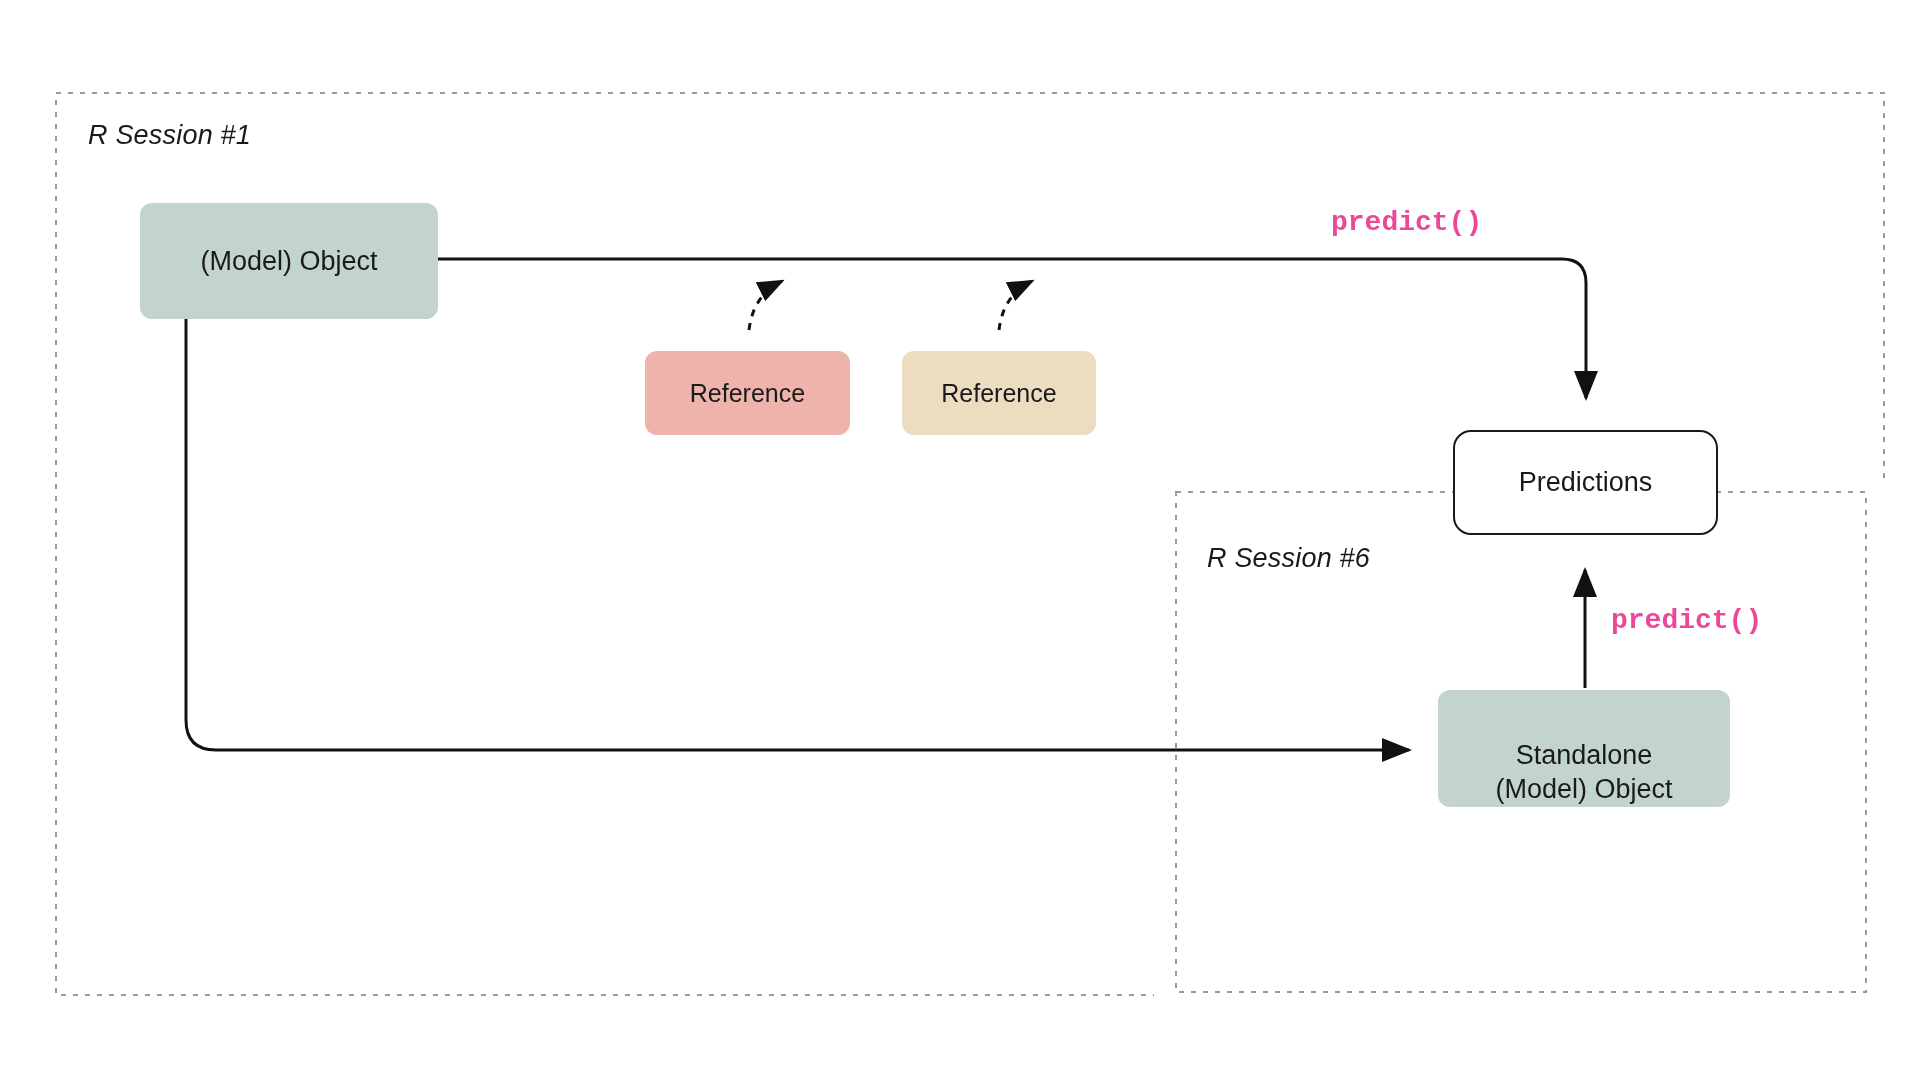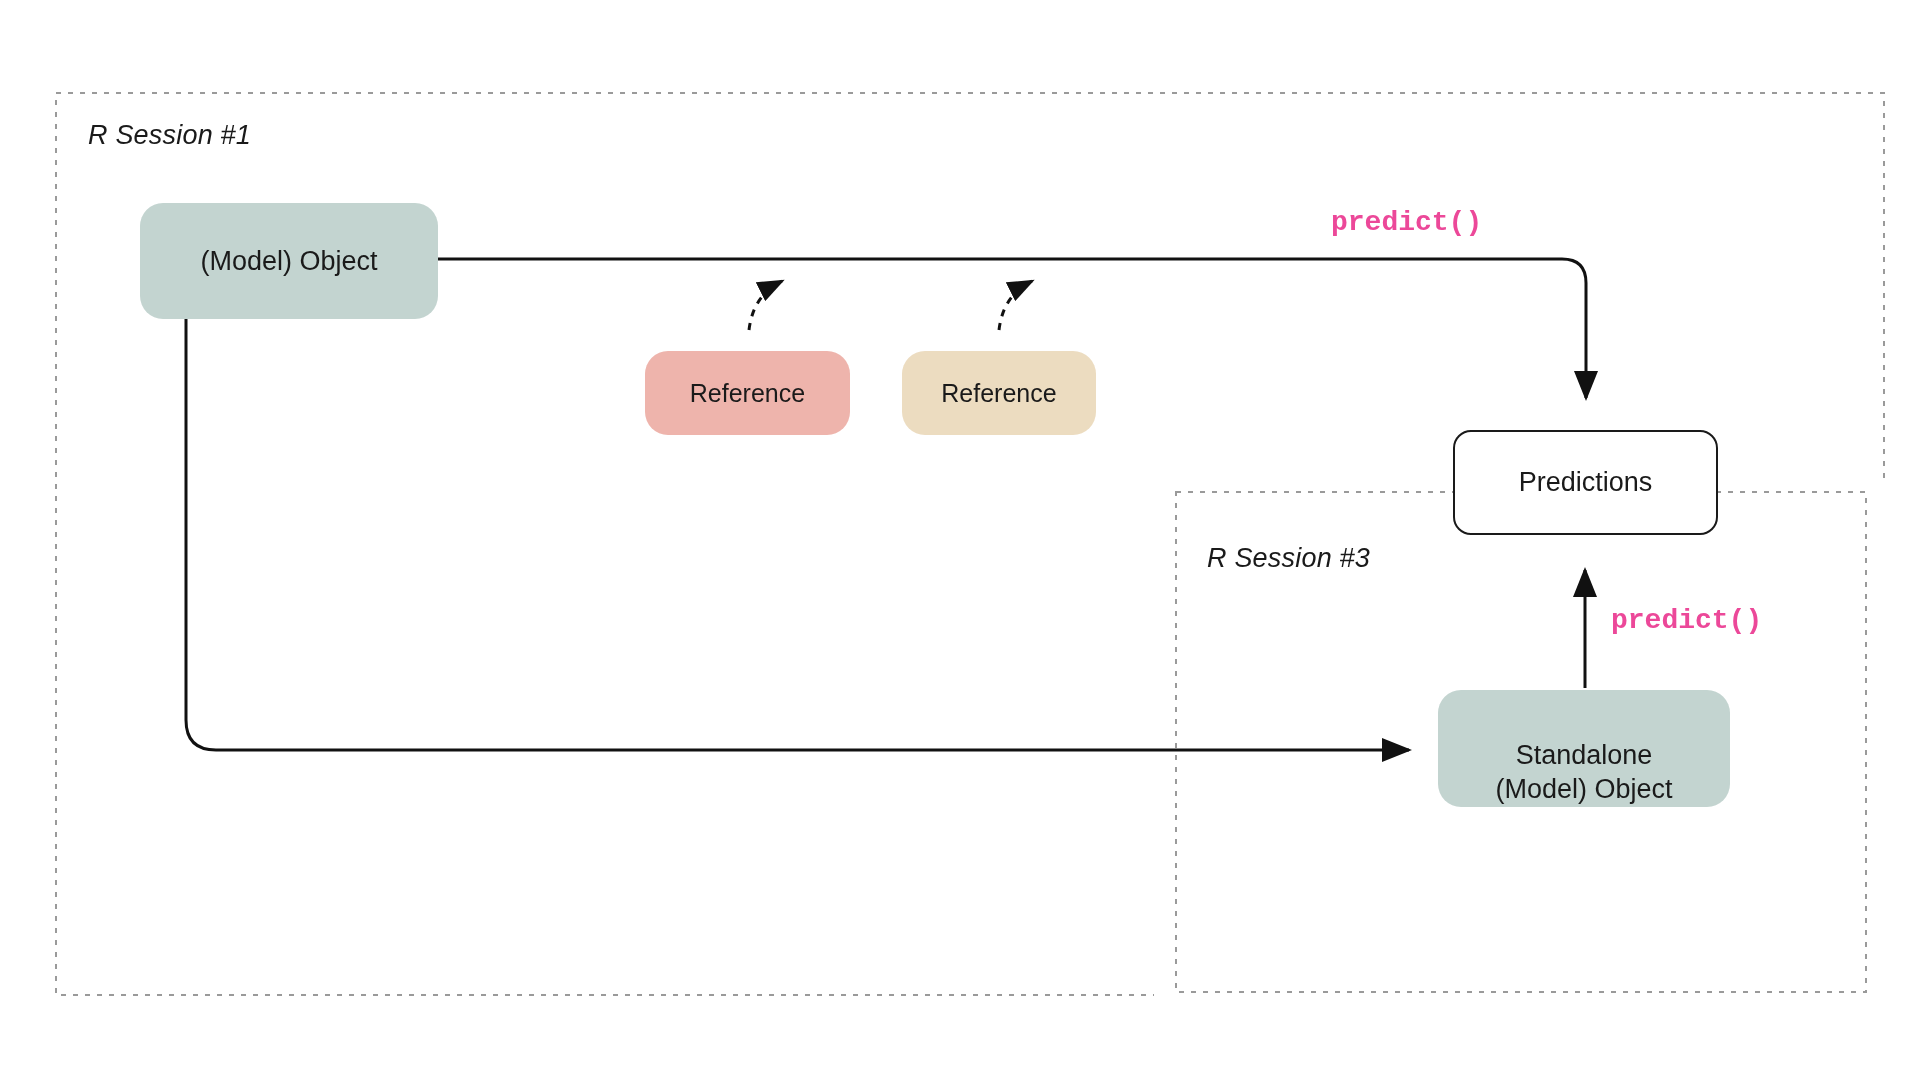--- a/index.html
+++ b/index.html
@@ -46,21 +46,21 @@
     box-sizing: border-box;
     display: flex;
     align-items: center;
     justify-content: center;
     text-align: center;
     color: #1a1a1a;
     font-family: "Liberation Sans", sans-serif;
     line-height: 1.28;
   }
   .node-fill {
-    border-radius: 23px;
+    border-radius: 12px;
   }
   .node-outline {
     background: #ffffff;
     border: 2px solid #1a1a1a;
     border-radius: 18px;
   }
 
   #node-model-object {
     left: 136px; top: 203px;
     width: 298px; height: 116px;
@@ -128,21 +128,21 @@
     <path d="M 182 319 L 182 720 Q 182 750 212 750 L 1405 750" fill="none" stroke="#111111" stroke-width="3" marker-end="url(#arrowhead)"></path>
 
     <path d="M 1581 688 L 1581 570" fill="none" stroke="#111111" stroke-width="3" marker-end="url(#arrowhead)"></path>
 
     <path d="M 745 330 C 748 305 760 290 778 281" fill="none" stroke="#111111" stroke-width="3" stroke-dasharray="7 7" marker-end="url(#arrowhead-dashed)"></path>
 
     <path d="M 995 330 C 998 305 1010 290 1028 281" fill="none" stroke="#111111" stroke-width="3" stroke-dasharray="7 7" marker-end="url(#arrowhead-dashed)"></path>
   </svg>
 
   <div class="session-label" id="session1-label">R Session #1</div>
-  <div class="session-label" id="session2-label">R Session #3</div>
+  <div class="session-label" id="session2-label">R Session #6</div>
 
   <div class="node node-fill" id="node-model-object" style="background:#c3d4d0;">
     <span>(Model) Object</span>
   </div>
 
   <div class="node node-fill" id="node-reference-1" style="background:#eeb4ac;">
     <span>Reference</span>
   </div>
 
   <div class="node node-fill" id="node-reference-2" style="background:#ecdcc0;">

